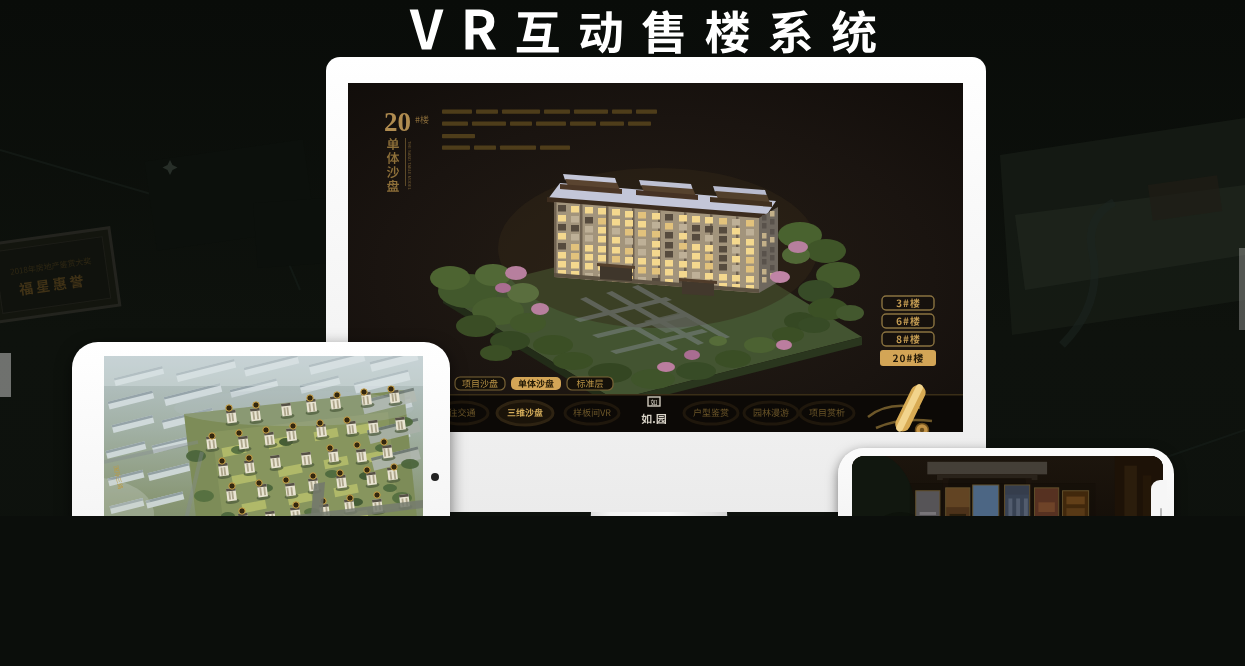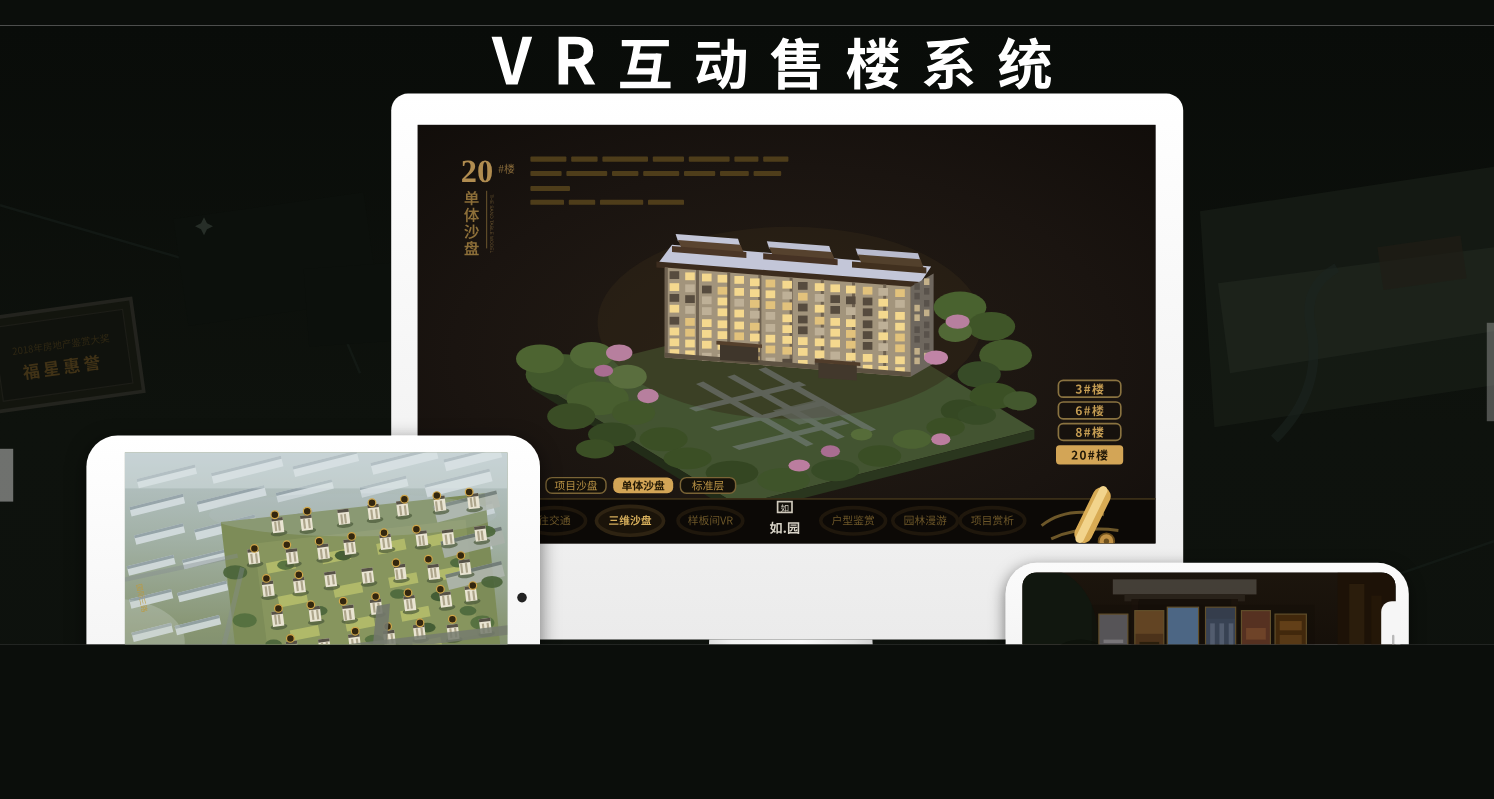--- a/index.html
+++ b/index.html
@@ -1,14 +1,14 @@
 <!DOCTYPE html>
 <html><head><meta charset="utf-8"><style>
 html,body{margin:0;padding:0;background:#0b0e0b;}
-#stage{position:relative;width:1245px;height:516px;overflow:hidden;background:#a3a3a3;font-family:"Liberation Sans",sans-serif;margin-top:21px;}
+#stage{position:relative;width:1245px;height:516px;overflow:hidden;background:#ffffff;font-family:"Liberation Sans",sans-serif;}
 .abs{position:absolute;}
 </style></head><body>
 <div id="stage">
 
 <svg class="abs" width="1245" height="666" style="left:0;top:0">
 <defs>
         <linearGradient id="bgfade" x1="0" y1="0" x2="0" y2="1">
 <stop offset="0" stop-color="#090c09"></stop>
           <stop offset="0.5" stop-color="#0e120d"></stop>
           <stop offset="1" stop-color="#0d110d"></stop>

